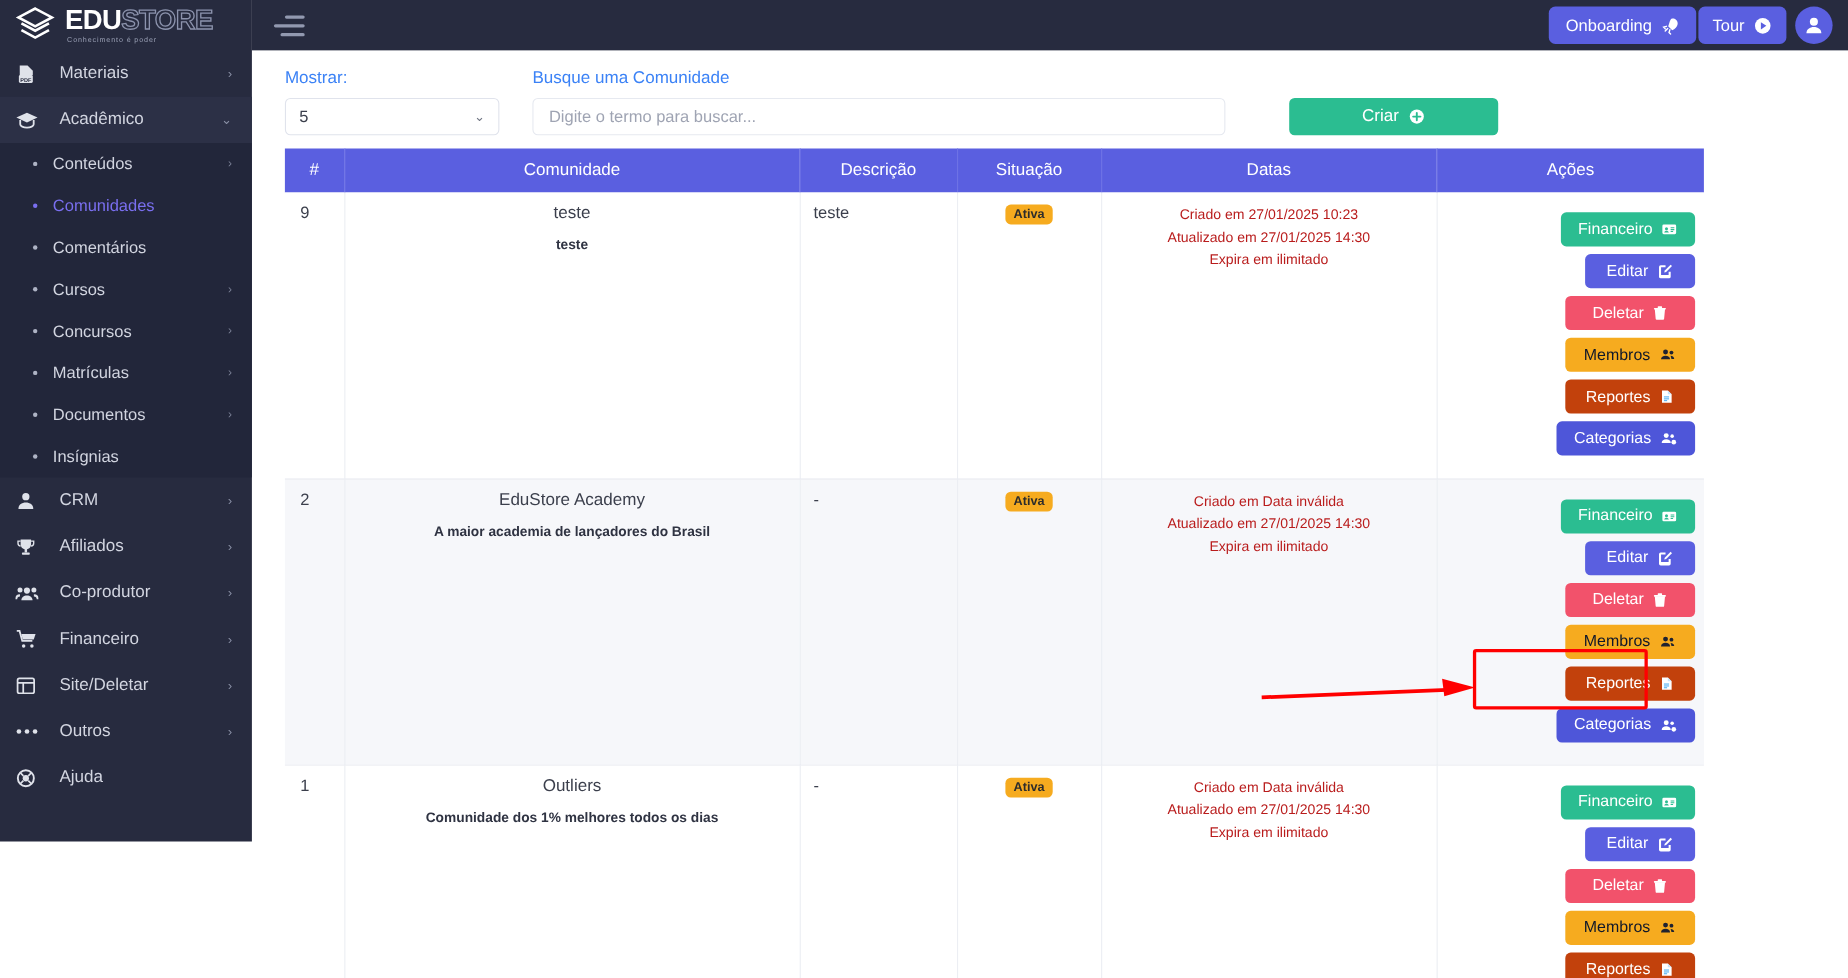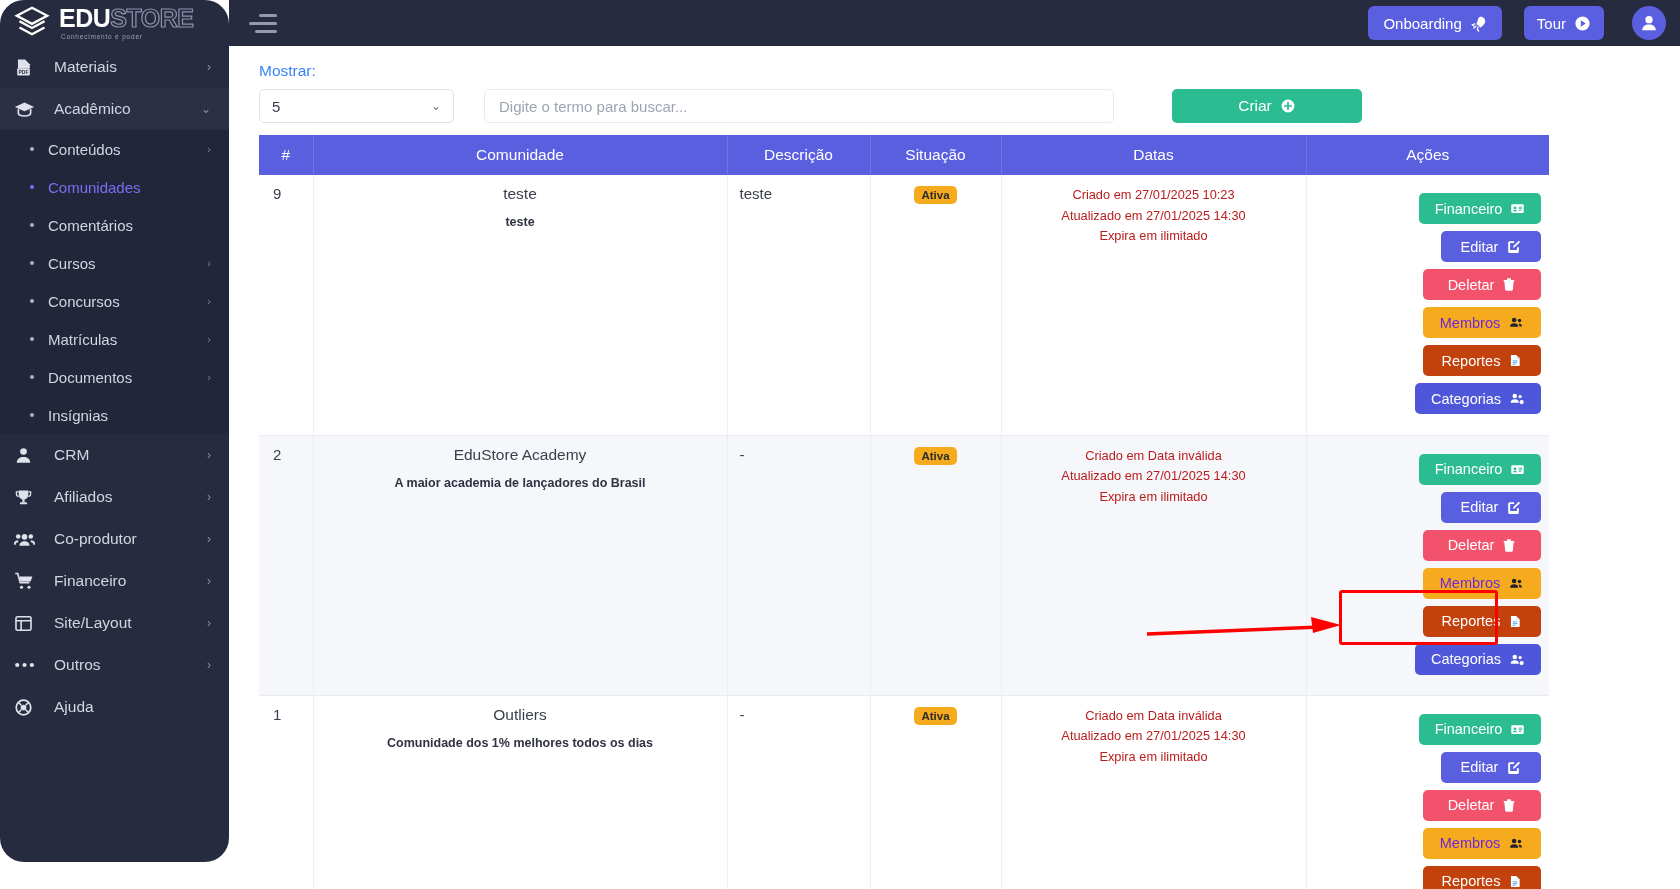--- a/index.html
+++ b/index.html
@@ -6,25 +6,24 @@
   html, body {
     width: 1680px; height: 889px;
     font-family: "Liberation Sans", sans-serif;
     background: #ffffff;
     overflow: hidden;
   }
   .app { display: flex; width: 1680px; height: 889px; position: relative; }
 
   
   .sidebar {
-    width: 229px; min-width: 229px; height: 862px;
+    width: 229px; min-width: 229px; height: 765px;
     background: #272b3f;
     overflow: hidden;
     position: relative;
-    border-radius: 24px;
   }
   .brand {
     height: 46px; display: flex; align-items: center; padding-left: 14px; gap: 9px;
   }
   .brand-logo { width: 36px; height: 34px; }
   .brand-text { display: flex; flex-direction: column; line-height: 1; }
   .brand-name { font-size: 25px; font-weight: 700; letter-spacing: -0.5px; display:flex; }
   .brand-edu { color: #ffffff; }
   .brand-store {
     color: transparent;
@@ -51,21 +50,21 @@
   .sub-item .sub-label { flex: 1; }
   .sub-item.active .sub-label { color: #7a6ff0; }
   .sub-item.active .dot { background: #7a6ff0; }
   .sub-item .chev { font-size: 11px; color: #7c melhor; margin-right: 18px; }
   .sub-item .chev { color: #7b8196; font-size: 11px; margin-right: 18px; }
 
   
   .main { flex: 1; display: flex; flex-direction: column; background: #ffffff; overflow: hidden; }
   .topbar {
     height: 46px; background: #272b3f; display: flex; align-items: center;
-    padding: 0 14px; gap: 22px;
+    padding: 0 14px; gap: 2px;
   }
   .hamburger { display: flex; flex-direction: column; gap: 5px; width: 30px; cursor: pointer; padding-left: 6px;}
   .hamburger i { display: block; height: 3px; border-radius: 2px; background: #9299b0; }
   .hamburger i:nth-child(1) { width: 18px; margin-left: 10px; }
   .hamburger i:nth-child(2) { width: 28px; }
   .hamburger i:nth-child(3) { width: 22px; margin-left: 6px; }
   .topbar-spacer { flex: 1; }
   .btn-onboarding, .btn-tour {
     background: #5a5fe0; color: #fff; border: none; border-radius: 6px;
     height: 34px; padding: 0 15px; font-size: 15px; cursor: pointer;
@@ -146,21 +145,21 @@
   .act-stack { display: flex; flex-direction: column; align-items: flex-end; gap: 7px; padding: 8px 8px 8px 0; }
   .act-btn {
     border: none; border-radius: 5px; color: #fff; font-size: 14.5px;
     height: 31px; padding: 0 13px; cursor: pointer; font-family: inherit;
     display: flex; align-items: center; justify-content: center; gap: 8px;
     white-space: nowrap;
   }
   .act-financeiro { background: #2bbd91; min-width: 122px; }
   .act-editar     { background: #5a5fe0; min-width: 100px; }
   .act-deletar    { background: #f2526b; min-width: 118px; }
-  .act-membros    { background: #f6ab1f; color: #6d28d9; min-width: 118px; }
+  .act-membros    { background: #f6ab1f; color: #0f172a; min-width: 118px; }
   .act-reportes   { background: #c2410c; min-width: 118px; }
   .act-categorias { background: #4e56d9; min-width: 126px; }
 
   .ico { display: inline-flex; align-items: center; justify-content: center; }
 
   
   .annot-rect {
     position: absolute; left: 1339px; top: 590px; width: 159px; height: 55px;
     border: 3px solid #ff0000; border-radius: 3px; pointer-events: none; z-index: 40;
   }
@@ -305,21 +304,21 @@
       <span class="chev">›</span>
     </div>
 
     <div class="nav-item">
       <span class="nav-ico">
         <svg width="19" height="19" viewBox="0 0 24 24">
             <rect x="2.5" y="3.5" width="19" height="17" rx="2" fill="none" stroke="#dfe2ea" stroke-width="2"></rect>
             <path d="M2.5 8.5h19M9 8.5v12" stroke="#dfe2ea" stroke-width="2"></path>
           </svg>
       </span>
-      <span class="nav-label">Site/Layout</span>
+      <span class="nav-label">Site/Deletar</span>
       <span class="chev">›</span>
     </div>
 
     <div class="nav-item">
       <span class="nav-ico">
         <svg width="22" height="10" viewBox="0 0 24 10">
             <circle cx="3.5" cy="5" r="2.3" fill="#dfe2ea"></circle>
             <circle cx="11.5" cy="5" r="2.3" fill="#dfe2ea"></circle>
             <circle cx="19.5" cy="5" r="2.3" fill="#dfe2ea"></circle>
           </svg>
@@ -384,20 +383,21 @@
       <div class="filters">
         <div class="fld-show">
           <label class="fld-label">Mostrar:</label>
           <div class="select-box">
             <span class="sv">5</span>
             <span class="caret">⌄</span>
           </div>
         </div>
 
         <div class="fld-search">
+          <label class="fld-label">Busque uma Comunidade</label>
           <input class="txt-input" type="text" placeholder="Digite o termo para buscar..." style="">
         </div>
 
 
         <button class="btn-criar">
           <span>Criar</span>
           <span class="ico">
             <svg width="16" height="16" viewBox="0 0 24 24">
                 <circle cx="12" cy="12" r="9.6" fill="#fff"></circle>
                 <path d="M12 7v10M7 12h10" stroke="#2bbd91" stroke-width="2.6" stroke-linecap="round"></path>

